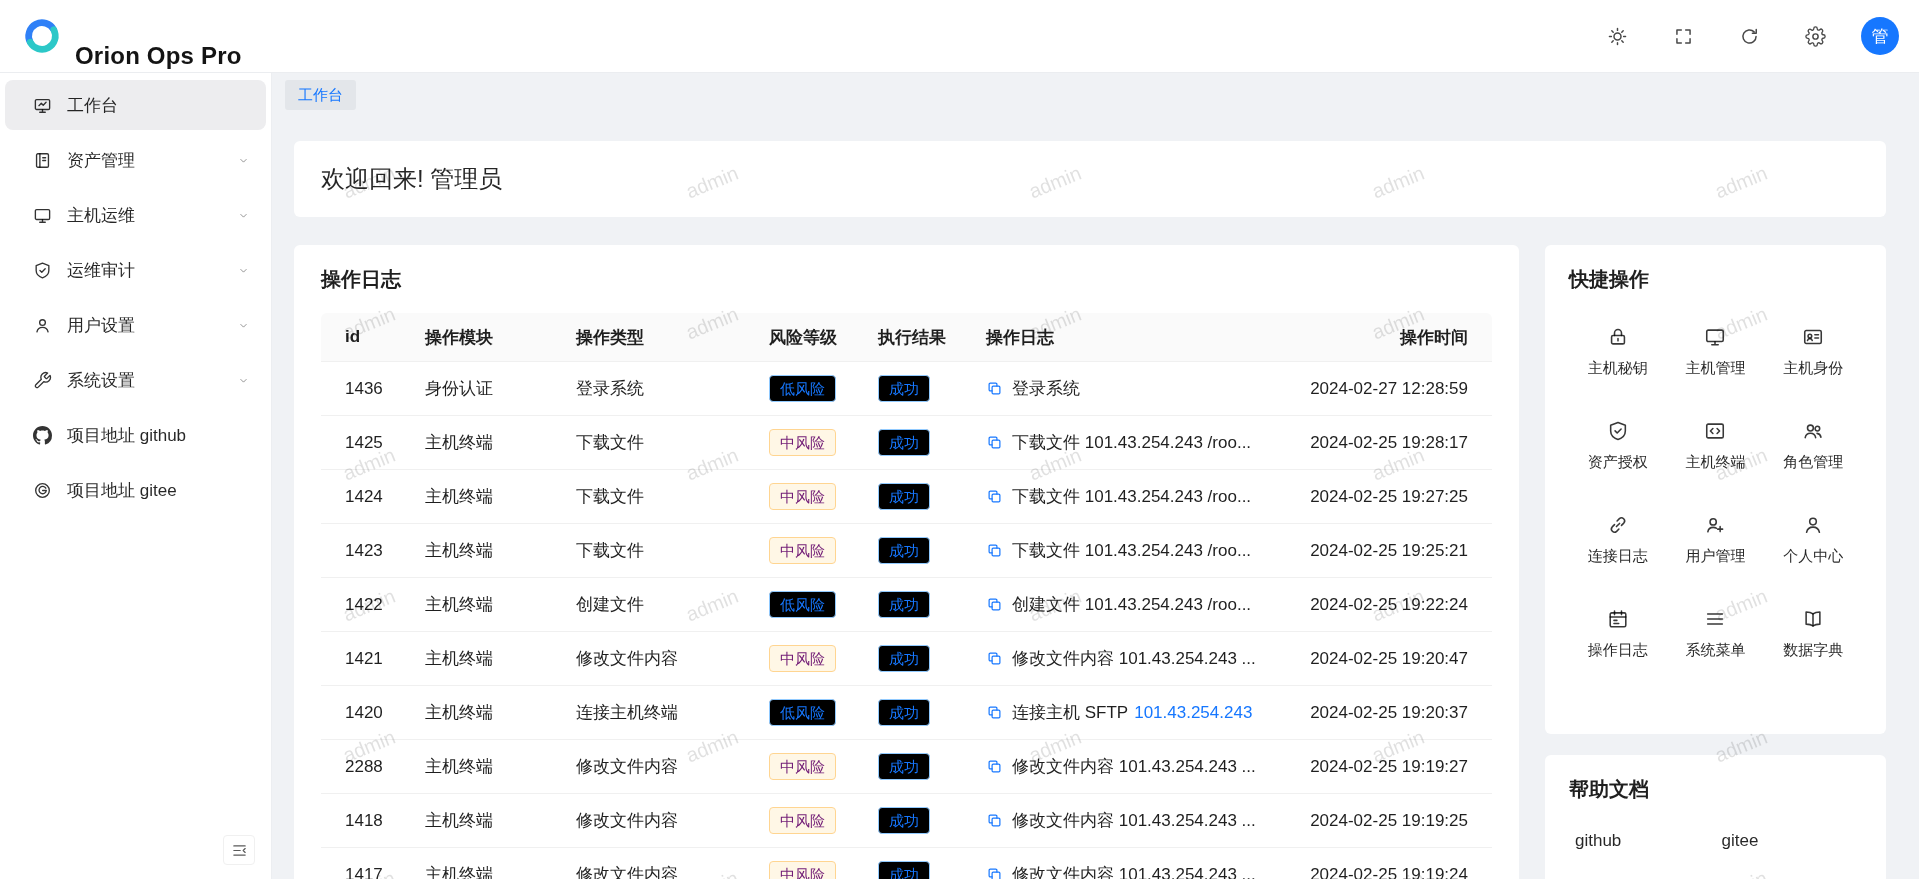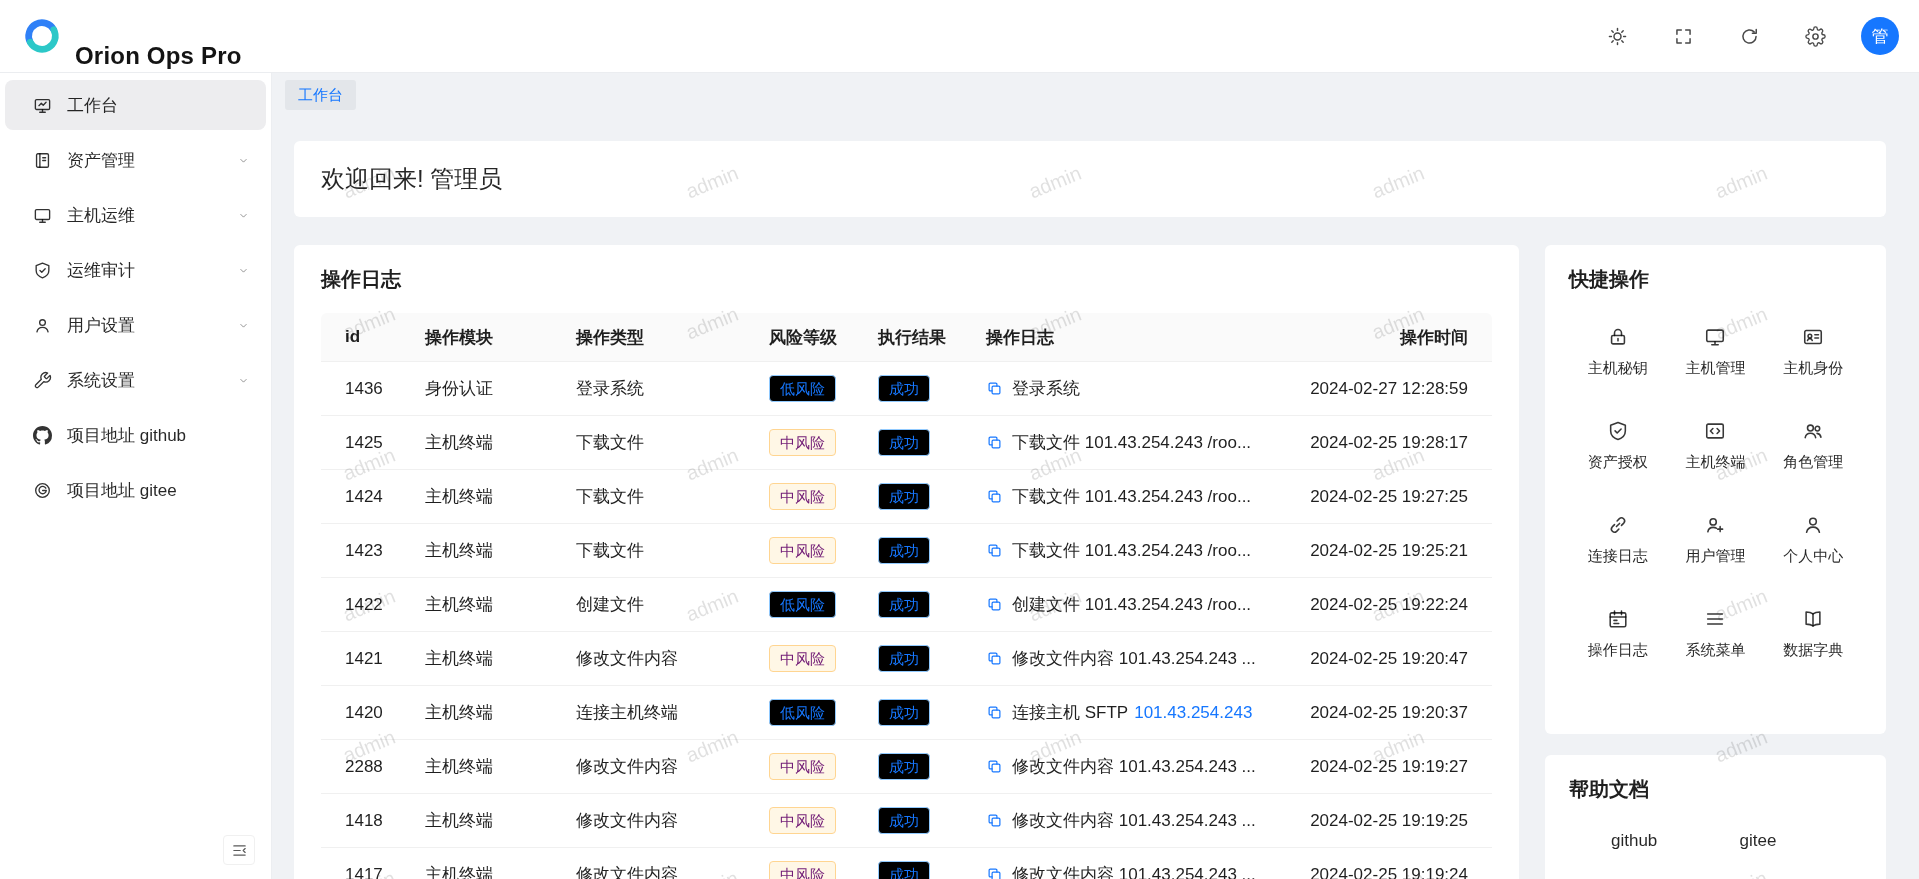--- a/index.html
+++ b/index.html
@@ -71,21 +71,21 @@
   
   .quick-card{position:absolute;left:1273px;top:172px;width:341px;height:489px;background:#fff;
               border-radius:6px;padding:20px 24px;}
   .qa-grid{margin-top:12px;display:grid;grid-template-columns:repeat(3,1fr);}
   .qa-item{height:94px;display:flex;flex-direction:column;align-items:center;justify-content:center;
            gap:11px;cursor:pointer;border-radius:6px;}
   .qa-item .icon{font-size:22px;color:rgba(0,0,0,0.78);display:flex;}
   .qa-label{font-size:15px;color:rgba(0,0,0,0.85);white-space:nowrap;}
   .help-card{position:absolute;left:1273px;top:682px;width:341px;height:200px;background:#fff;
              border-radius:6px;padding:20px 24px;}
-  .help-links{margin-top:28px;display:grid;grid-template-columns:1fr 1fr;margin-left:36px;}
+  .help-links{margin-top:28px;display:grid;grid-template-columns:1fr 1fr;}
   .help-link{font-size:17px;color:rgba(0,0,0,0.85);cursor:pointer;padding-left:6px;}
 
   
   .watermark{position:absolute;top:73px;left:272px;right:0;bottom:0;z-index:40;
              pointer-events:none;overflow:hidden;}
   .wm-item{position:absolute;font-size:20px;color:rgba(0,0,0,0.12);transform:rotate(-22deg);
            white-space:nowrap;user-select:none;}
 </style>
 </head>
 <body>

